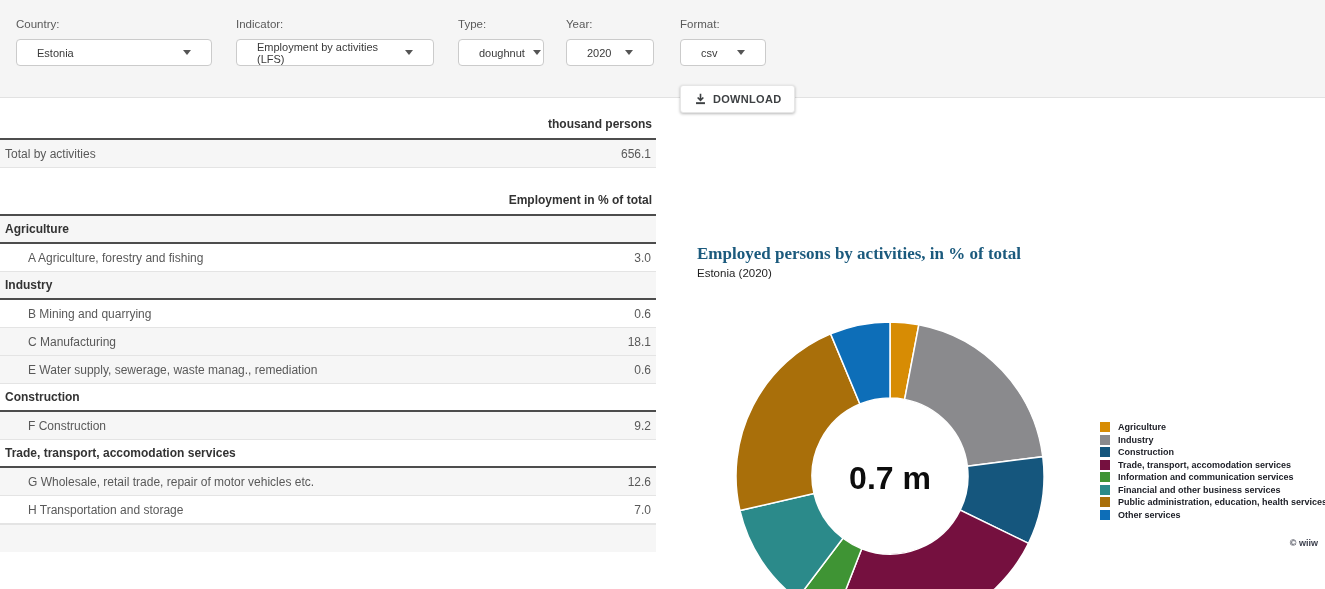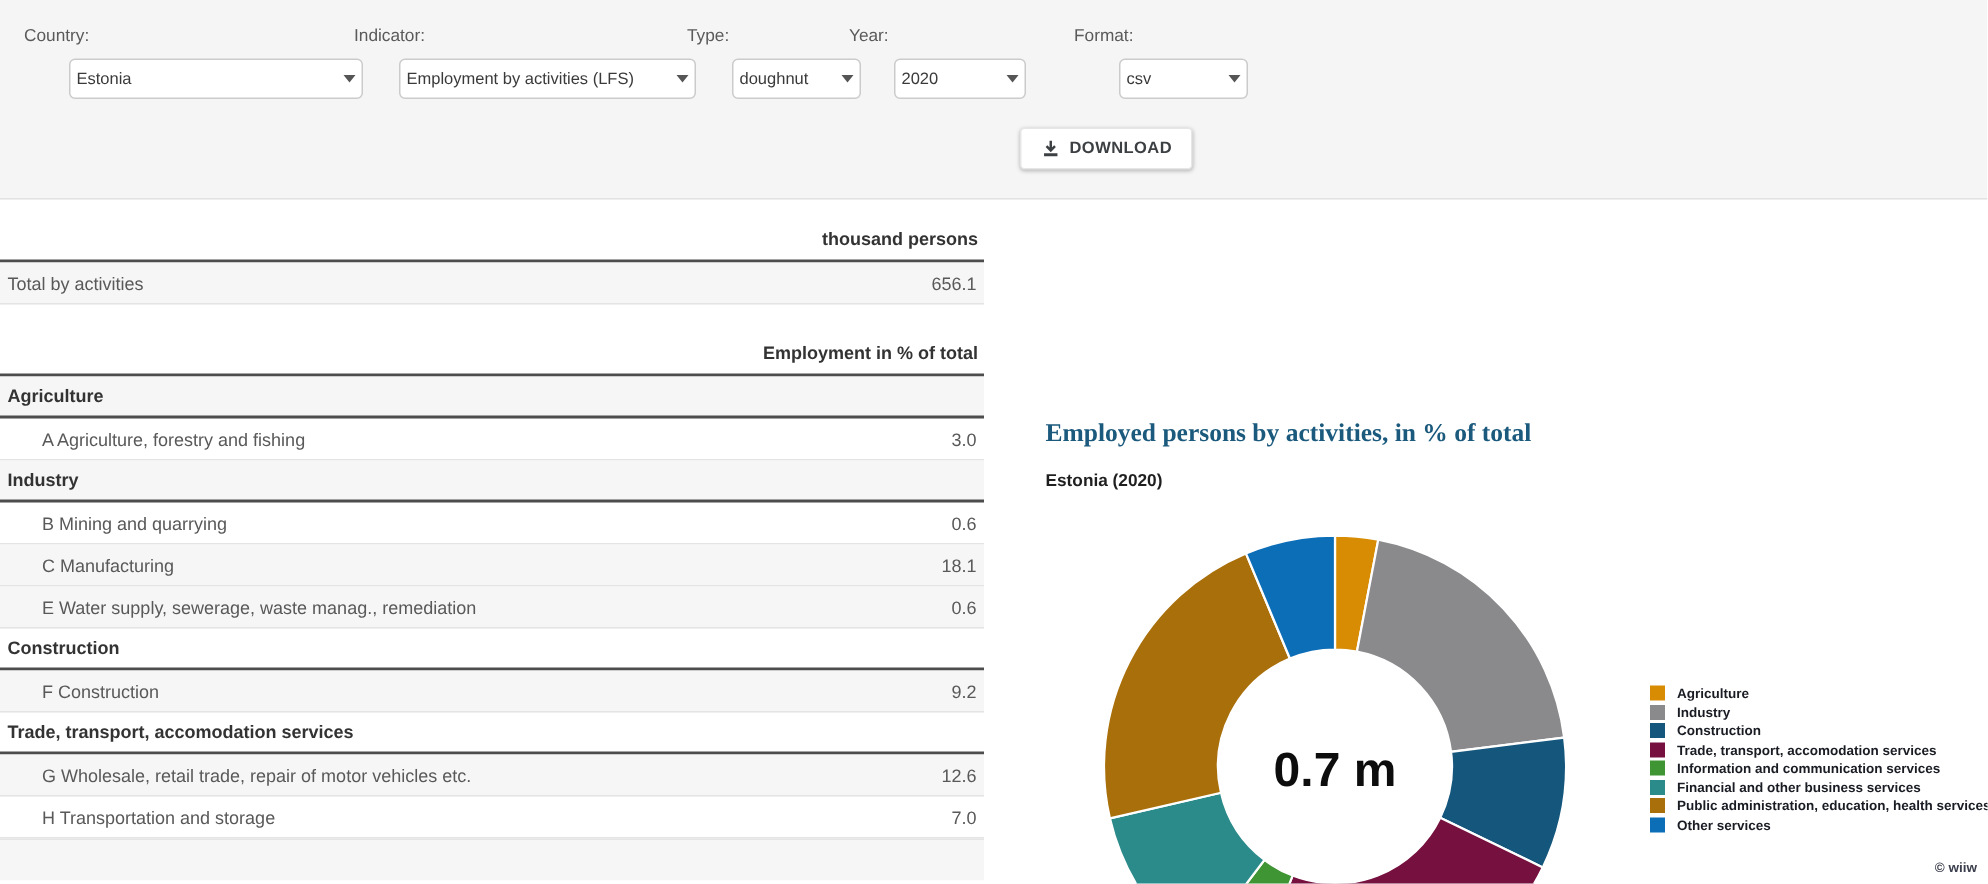--- a/index.html
+++ b/index.html
@@ -1,26 +1,26 @@
 <!DOCTYPE html>
 <html><head>
 <meta charset="utf-8">
 <style>
   * { margin:0; padding:0; box-sizing:border-box; }
   html,body { width:1325px; height:589px; overflow:hidden; background:#fff;
     font-family:"Liberation Sans", sans-serif; }
 
   
-  .topbar { position:relative; width:100%; height:133px; background:#f5f5f5;
+  .topbar { position:relative; width:100%; height:98px; background:#f5f5f5;
     border-bottom:1px solid #e2e2e2; }
   .fgroup { position:absolute; top:18px; }
   .fgroup .flabel { display:block; font-size:11.5px; color:#5a5a5a; margin-bottom:9px; }
   .selbox { display:flex; align-items:center; justify-content:space-between;
     height:27px; background:#fff; border:1px solid #cbcbcb; border-radius:4px;
-    padding:0 4px; font-size:11px; color:#3a3a3a; cursor:pointer;margin-left:30px; }
+    padding:0 20px; font-size:11px; color:#3a3a3a; cursor:pointer; }
   .caret { width:0; height:0; border-left:4px solid transparent;
     border-right:4px solid transparent; border-top:5px solid #555; margin-left:8px; }
   .dl-btn { position:absolute; left:680px; top:85px; height:28px;
     display:inline-flex; align-items:center; gap:6px; padding:0 13px;
     background:#fff; border:1px solid #e6e6e6; border-radius:3px;
     box-shadow:0 1px 3px rgba(0,0,0,.28); font-size:11px; font-weight:bold;
     letter-spacing:.3px; color:#3d4043; cursor:pointer; }
 
   
   .main { position:relative; width:100%; height:459px; }
@@ -40,21 +40,21 @@
   .totalrow .lbl { padding-left:5px; }
   .darkb { border-bottom:2px solid #4d4d4d; }
   .alt { background:#f6f6f6; }
   .spacer { height:16px; }
   .sliver { height:28px; background:#f6f6f6; border-top:1px solid #e4e4e4; }
 
   
   .ctitle { position:absolute; left:697px; top:146px; }
   .ctitle .t { font-family:"Liberation Serif", serif; font-weight:bold;
     font-size:17px; color:#1b5a7d; }
-  .ctitle .st { font-size:11.5px; font-weight:bold; color:#1f1f1f; margin-top:16px; }
+  .ctitle .st { font-size:11.5px; font-weight:normal; color:#1f1f1f; margin-top:3px; }
   .donut-svg { position:absolute; left:734px; top:220px; }
   .center-label { position:absolute; left:810px; top:362px; width:160px;
     text-align:center; font-size:32px; font-weight:bold; color:#0d0d0d; }
   .legend { position:absolute; left:1100px; top:324px; }
   .legend-item { display:flex; align-items:center; margin-bottom:2.5px; cursor:pointer; }
   .legend-swatch { width:10px; height:10px; margin-right:8px; flex:0 0 10px; }
   .legend-label { font-size:9px; font-weight:bold; color:#1a1c24; white-space:nowrap; }
   .credit { position:absolute; right:7px; bottom:9px; font-size:9px;
     font-weight:bold; color:#3c3f4d; }
 </style>
@@ -88,21 +88,21 @@
   </div>
 
   <div class="fgroup" style="left:566px">
     <span class="flabel">Year:</span>
     <div class="selbox" style="width:88px">
       <span>2020</span>
       <span class="caret"></span>
     </div>
   </div>
 
-  <div class="fgroup" style="left:716px">
+  <div class="fgroup" style="left:680px">
     <span class="flabel">Format:</span>
     <div class="selbox" style="width:86px">
       <span>csv</span>
       <span class="caret"></span>
     </div>
   </div>
 
   <button class="dl-btn">
     <svg width="13" height="13" viewBox="0 0 16 16">
       <path d="M8 1v7M4.5 5.5L8 9l3.5-3.5" stroke="#3d4043" stroke-width="2" fill="none"></path>

